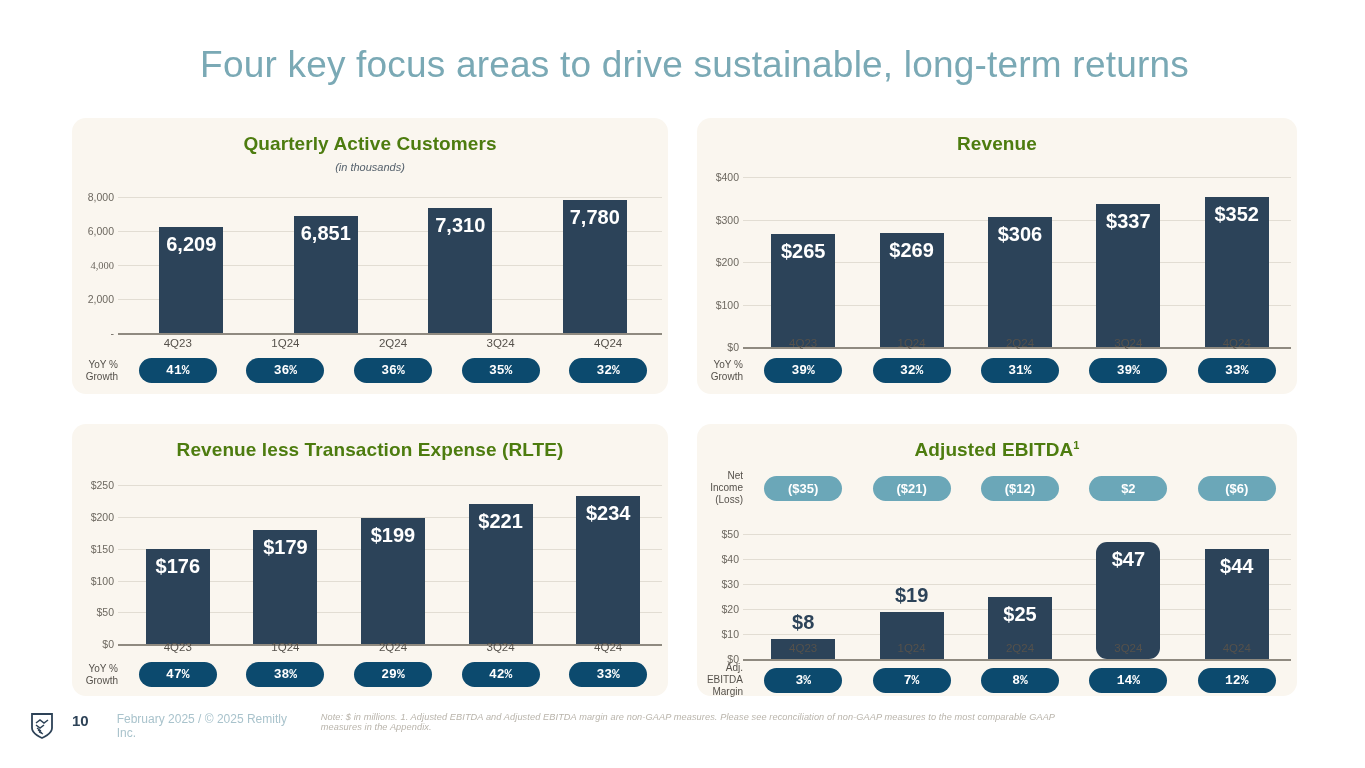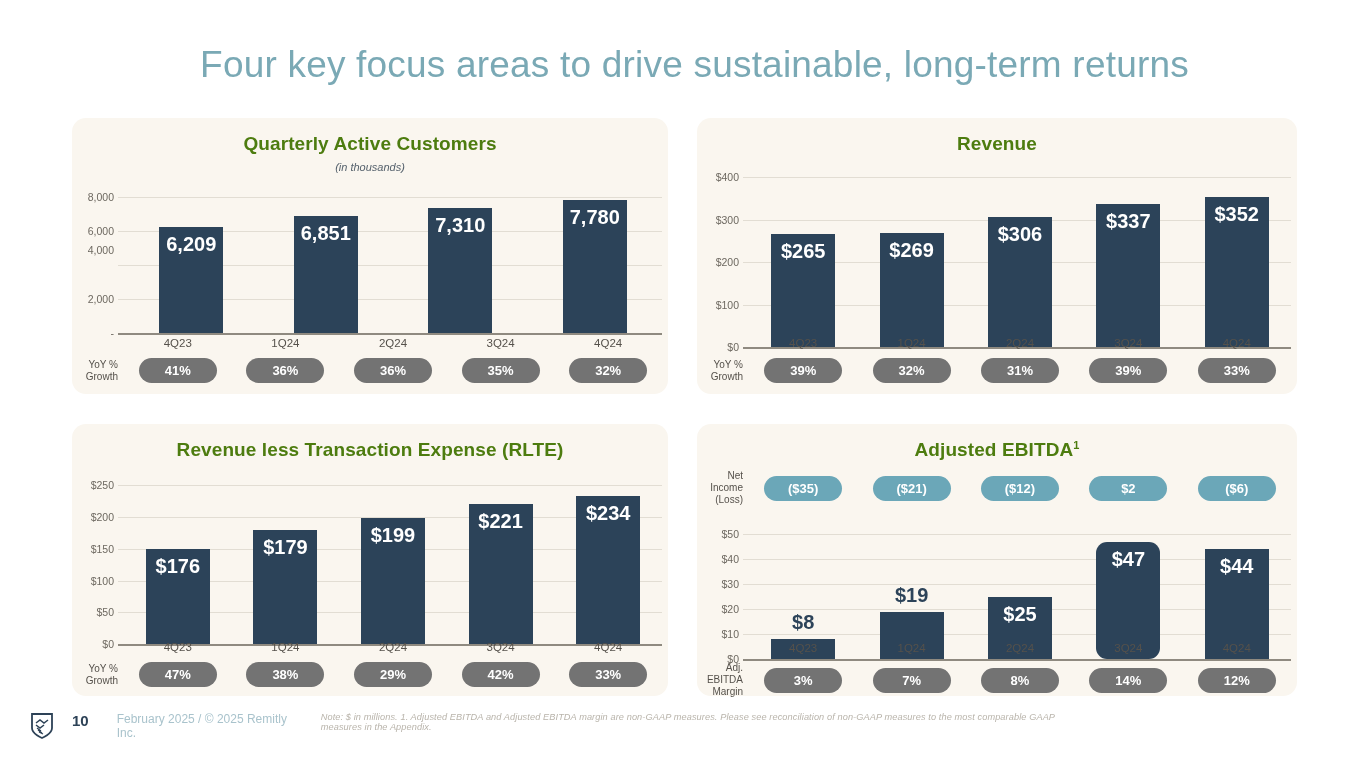--- a/index.html
+++ b/index.html
@@ -112,21 +112,21 @@
     flex: 1; display: flex; justify-content: space-around;
   }
   .badge-cell { width: 19%; display: flex; justify-content: center; }
   .badge {
     display: inline-block;
     min-width: 78px; padding: 5px 10px;
     border-radius: 13px;
     text-align: center;
     font-size: 13px; font-weight: bold; color: #ffffff;
   }
-  .badge.purple { background: #737373; }
+  .badge.purple { background: #0c4a6e; font-family: Liberation Mono, monospace; }
   .badge.teal   { background: #6ba7b8; }
 
   
   .footer {
     position: absolute; left: 0; bottom: 0; width: 1094px; height: 56px;
     display: flex; align-items: flex-start;
   }
   .logo { margin-left: 30px; width: 24px; height: 28px; }
   .page-num {
     margin-left: 18px; font-size: 15px; font-weight: bold; color: #2d4257;
@@ -151,21 +151,21 @@
     <div class="panel-sub">(in thousands)</div>
     <div class="plot" id="plot-0" style="height:150px;">
         <div class="grid-line" style="top: 13.6364px;"></div>
         <div class="grid-line" style="top: 47.7273px;"></div>
         <div class="grid-line" style="top: 81.8182px;"></div>
         <div class="grid-line" style="top: 115.909px;"></div>
         <div class="base-line" style="top: 150px;"></div>
         <div class="axis">
           <div class="tick" style="top: 13.6364px;">8,000</div>
           <div class="tick" style="top: 47.7273px;">6,000</div>
-          <div class="tick" style="top: 67px;">4,000</div>
+          <div class="tick" style="top: 82px; font-family: Liberation Serif, serif;">4,000</div>
           <div class="tick" style="top: 115.909px;">2,000</div>
           <div class="tick" style="top: 150px;">-</div>
         </div>
         <div class="bars">
           <div class="bar-slot">
             <div class="bar" style="height: 105.835px;">
               <div class="bar-label">6,209</div>
             </div>
           </div>
           <div class="bar-slot">

